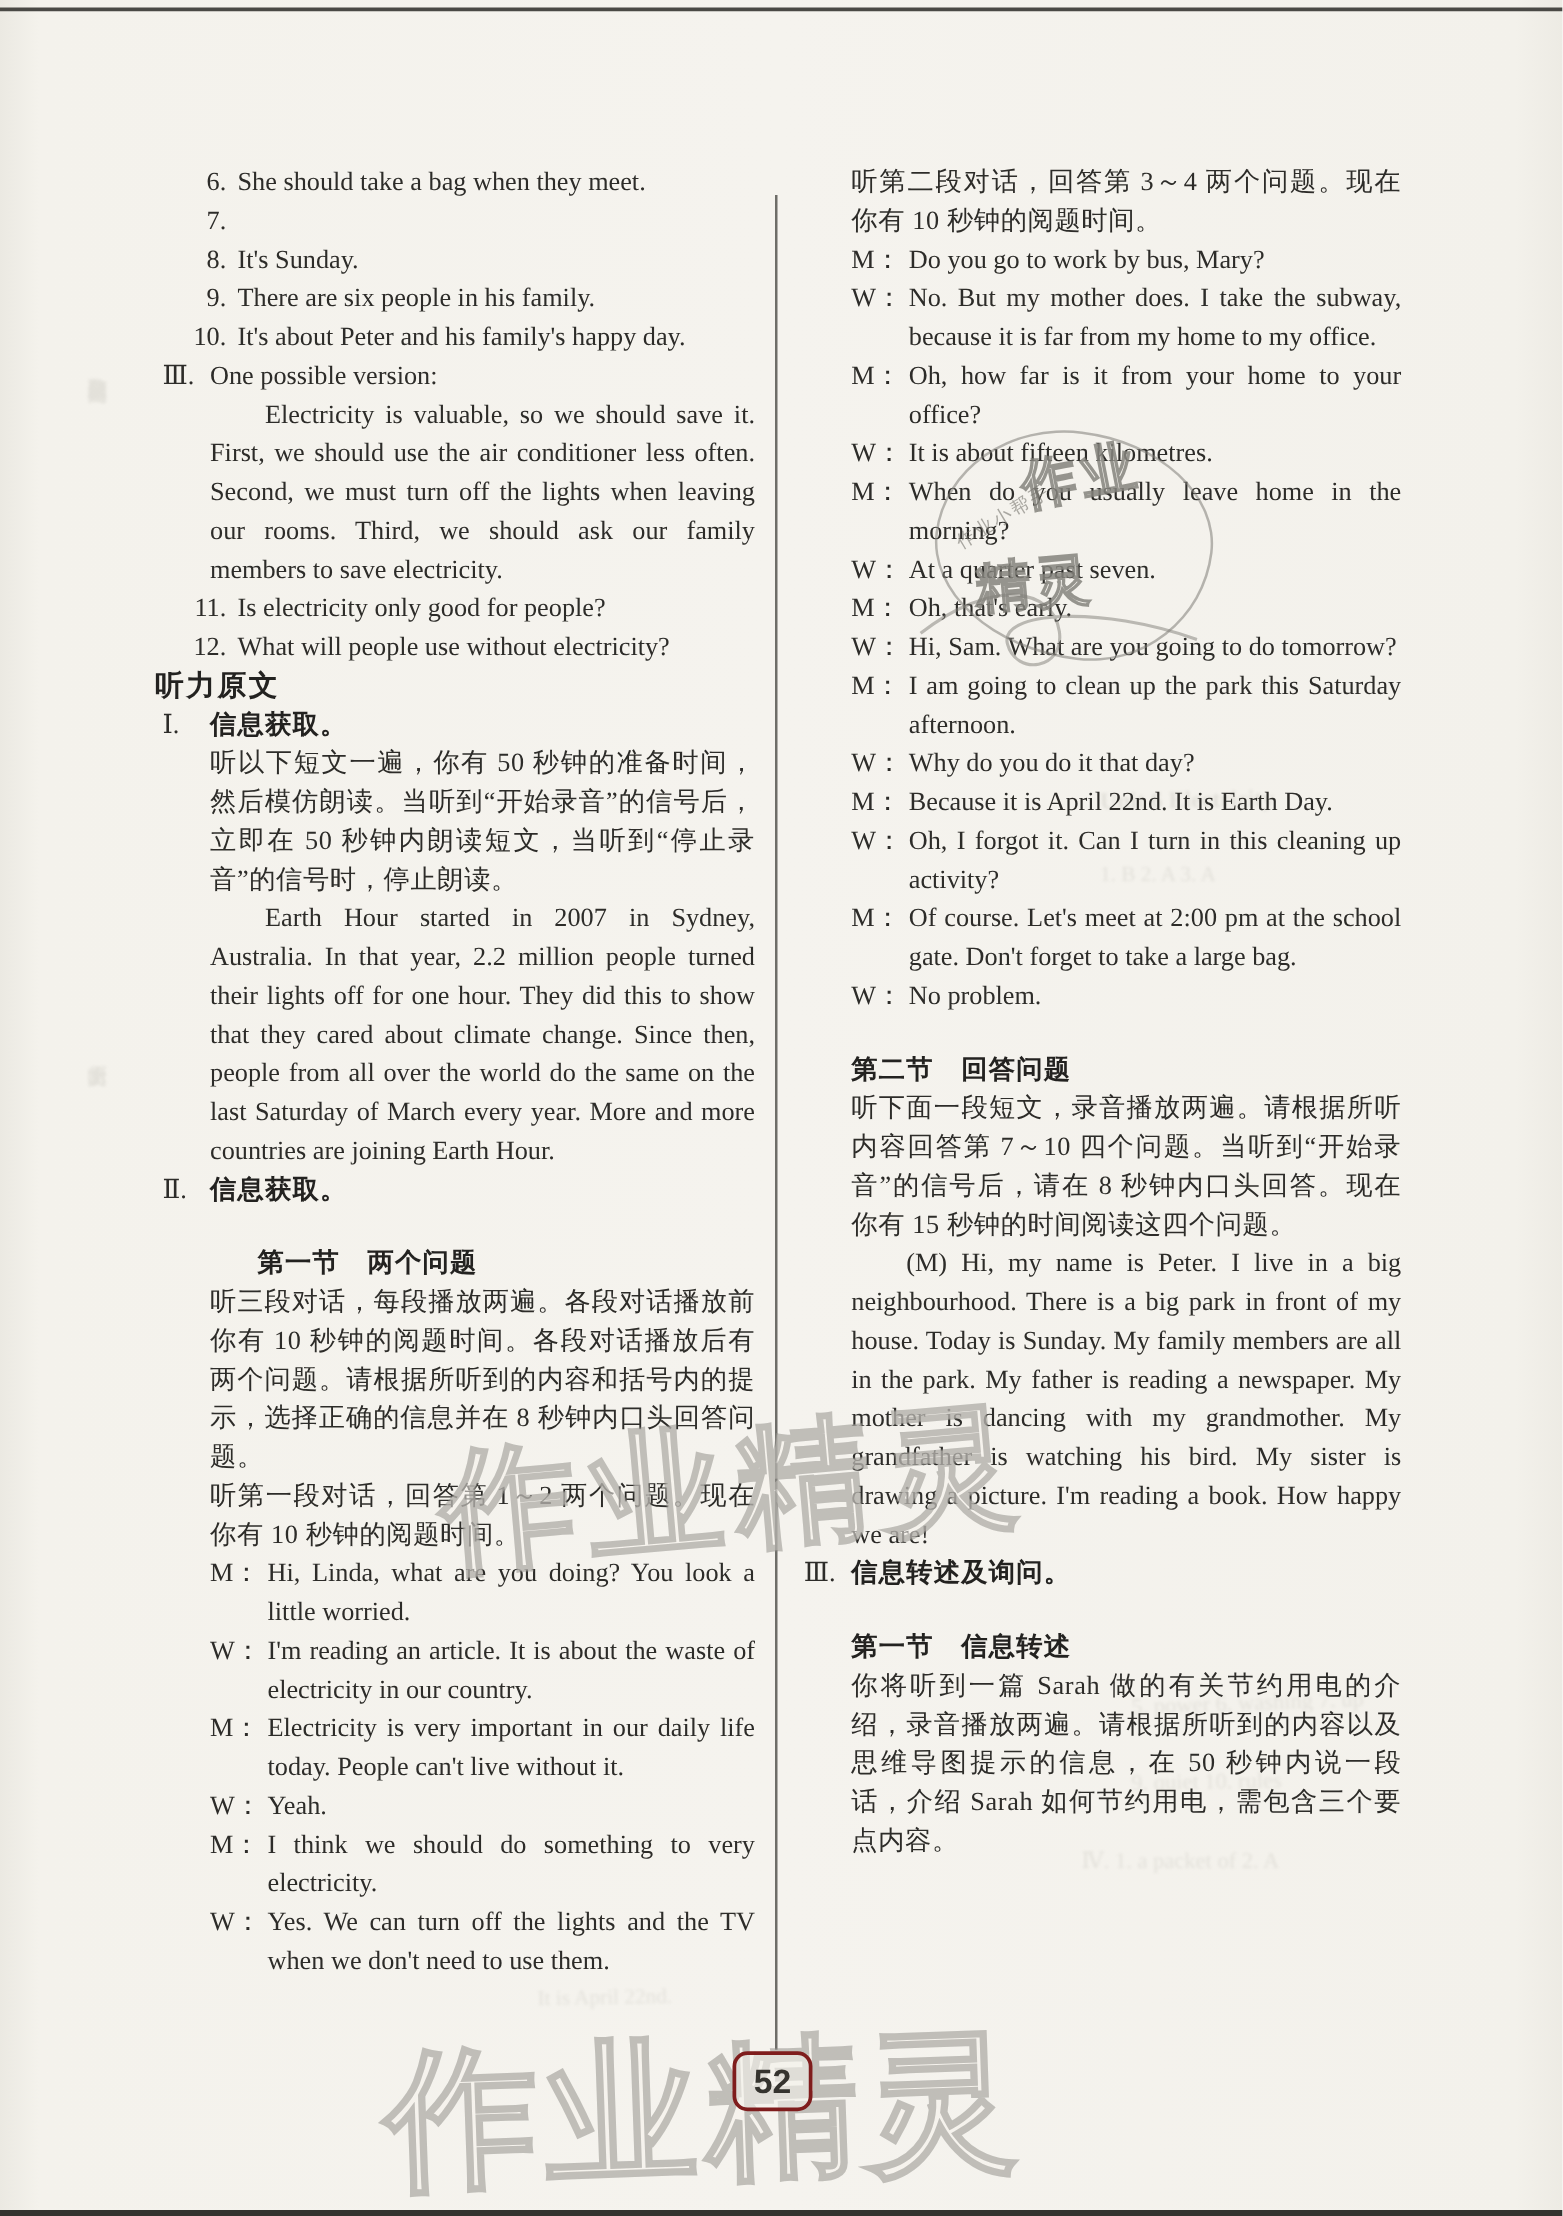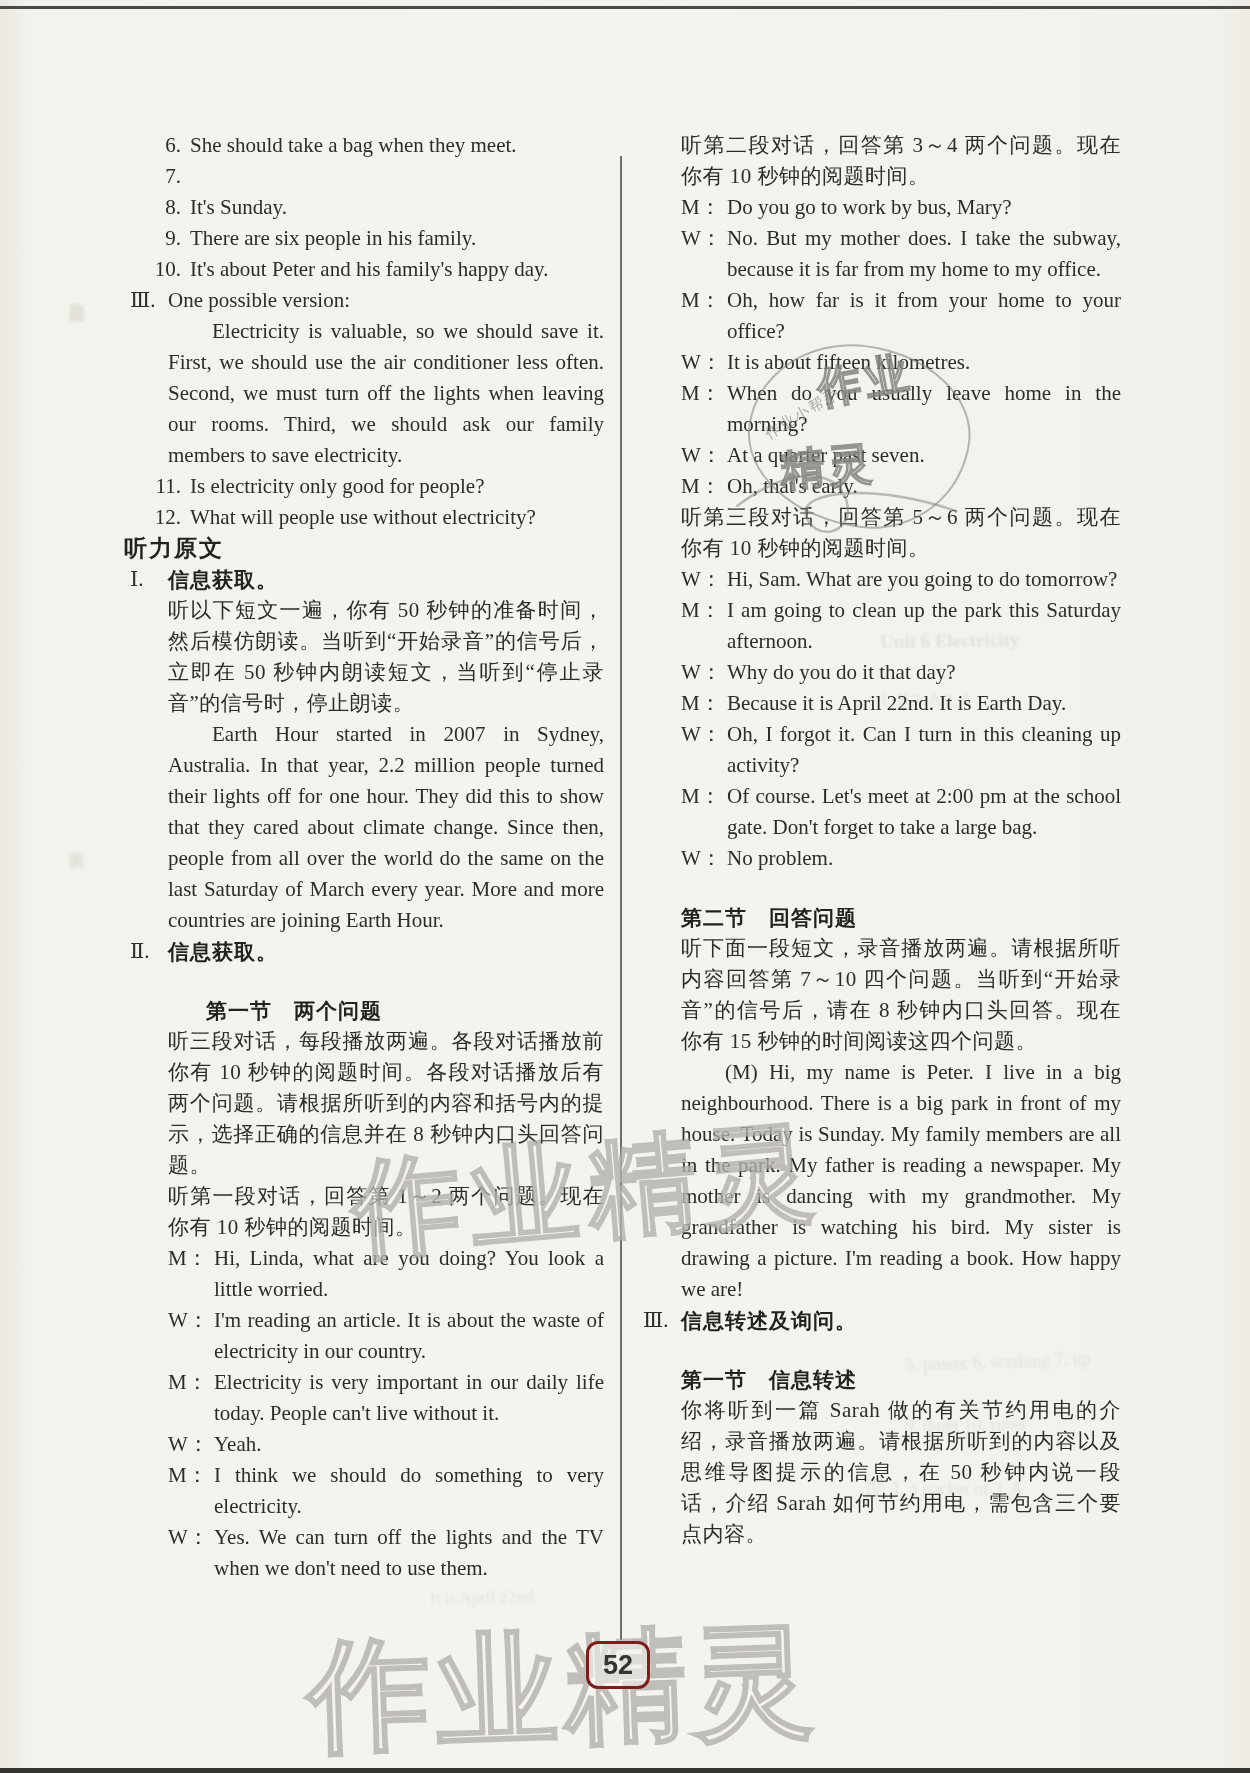--- a/index.html
+++ b/index.html
@@ -174,21 +174,20 @@
         <span class="btext">When do you usually leave home in the morning?</span>
       </div>
       <div class="blk dialog">
         <span class="dlabel">W：</span>
         <span class="btext">At a quarter past seven.</span>
       </div>
       <div class="blk dialog">
         <span class="dlabel">M：</span>
         <span class="btext">Oh, that's early.</span>
       </div>
-      <div class="blk para-cn">听第三段对话，回答第 5～6 两个问题。现在你有 10 秒钟的阅题时间。</div>
       <div class="blk dialog">
         <span class="dlabel">W：</span>
         <span class="btext">Hi, Sam. What are you going to do tomorrow?</span>
       </div>
       <div class="blk dialog">
         <span class="dlabel">M：</span>
         <span class="btext">I am going to clean up the park this Saturday afternoon.</span>
       </div>
       <div class="blk dialog">
         <span class="dlabel">W：</span>

